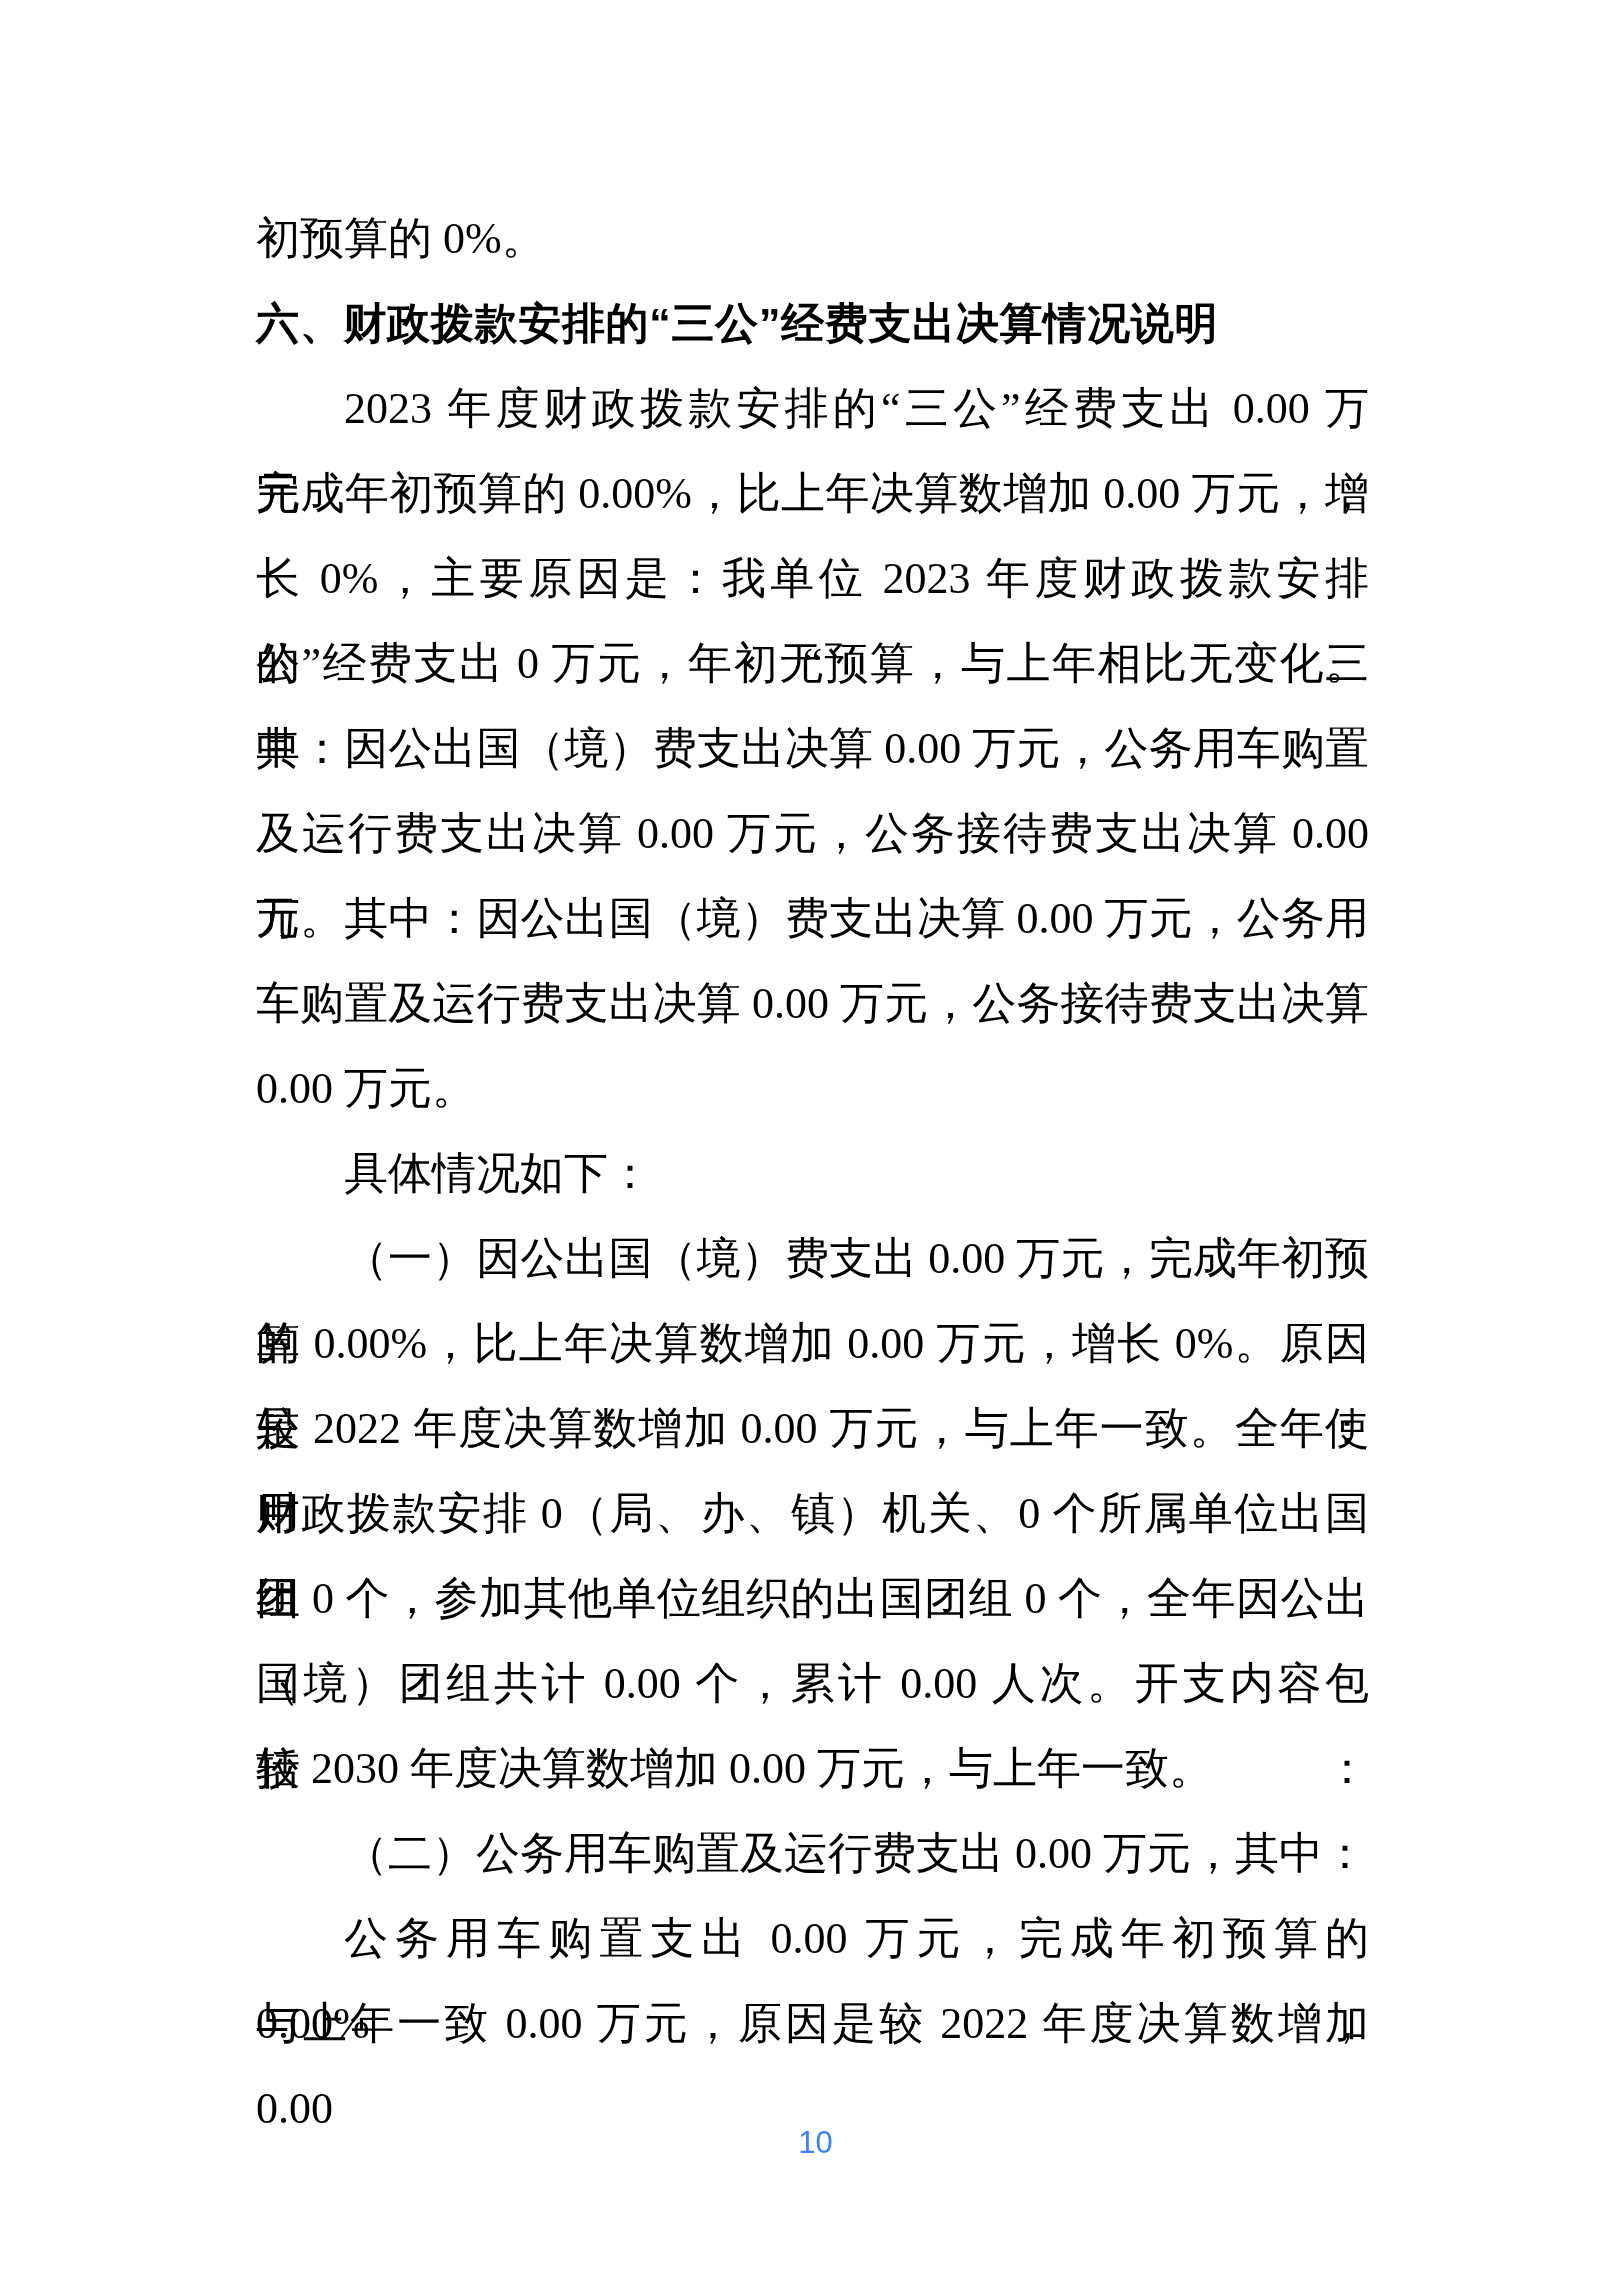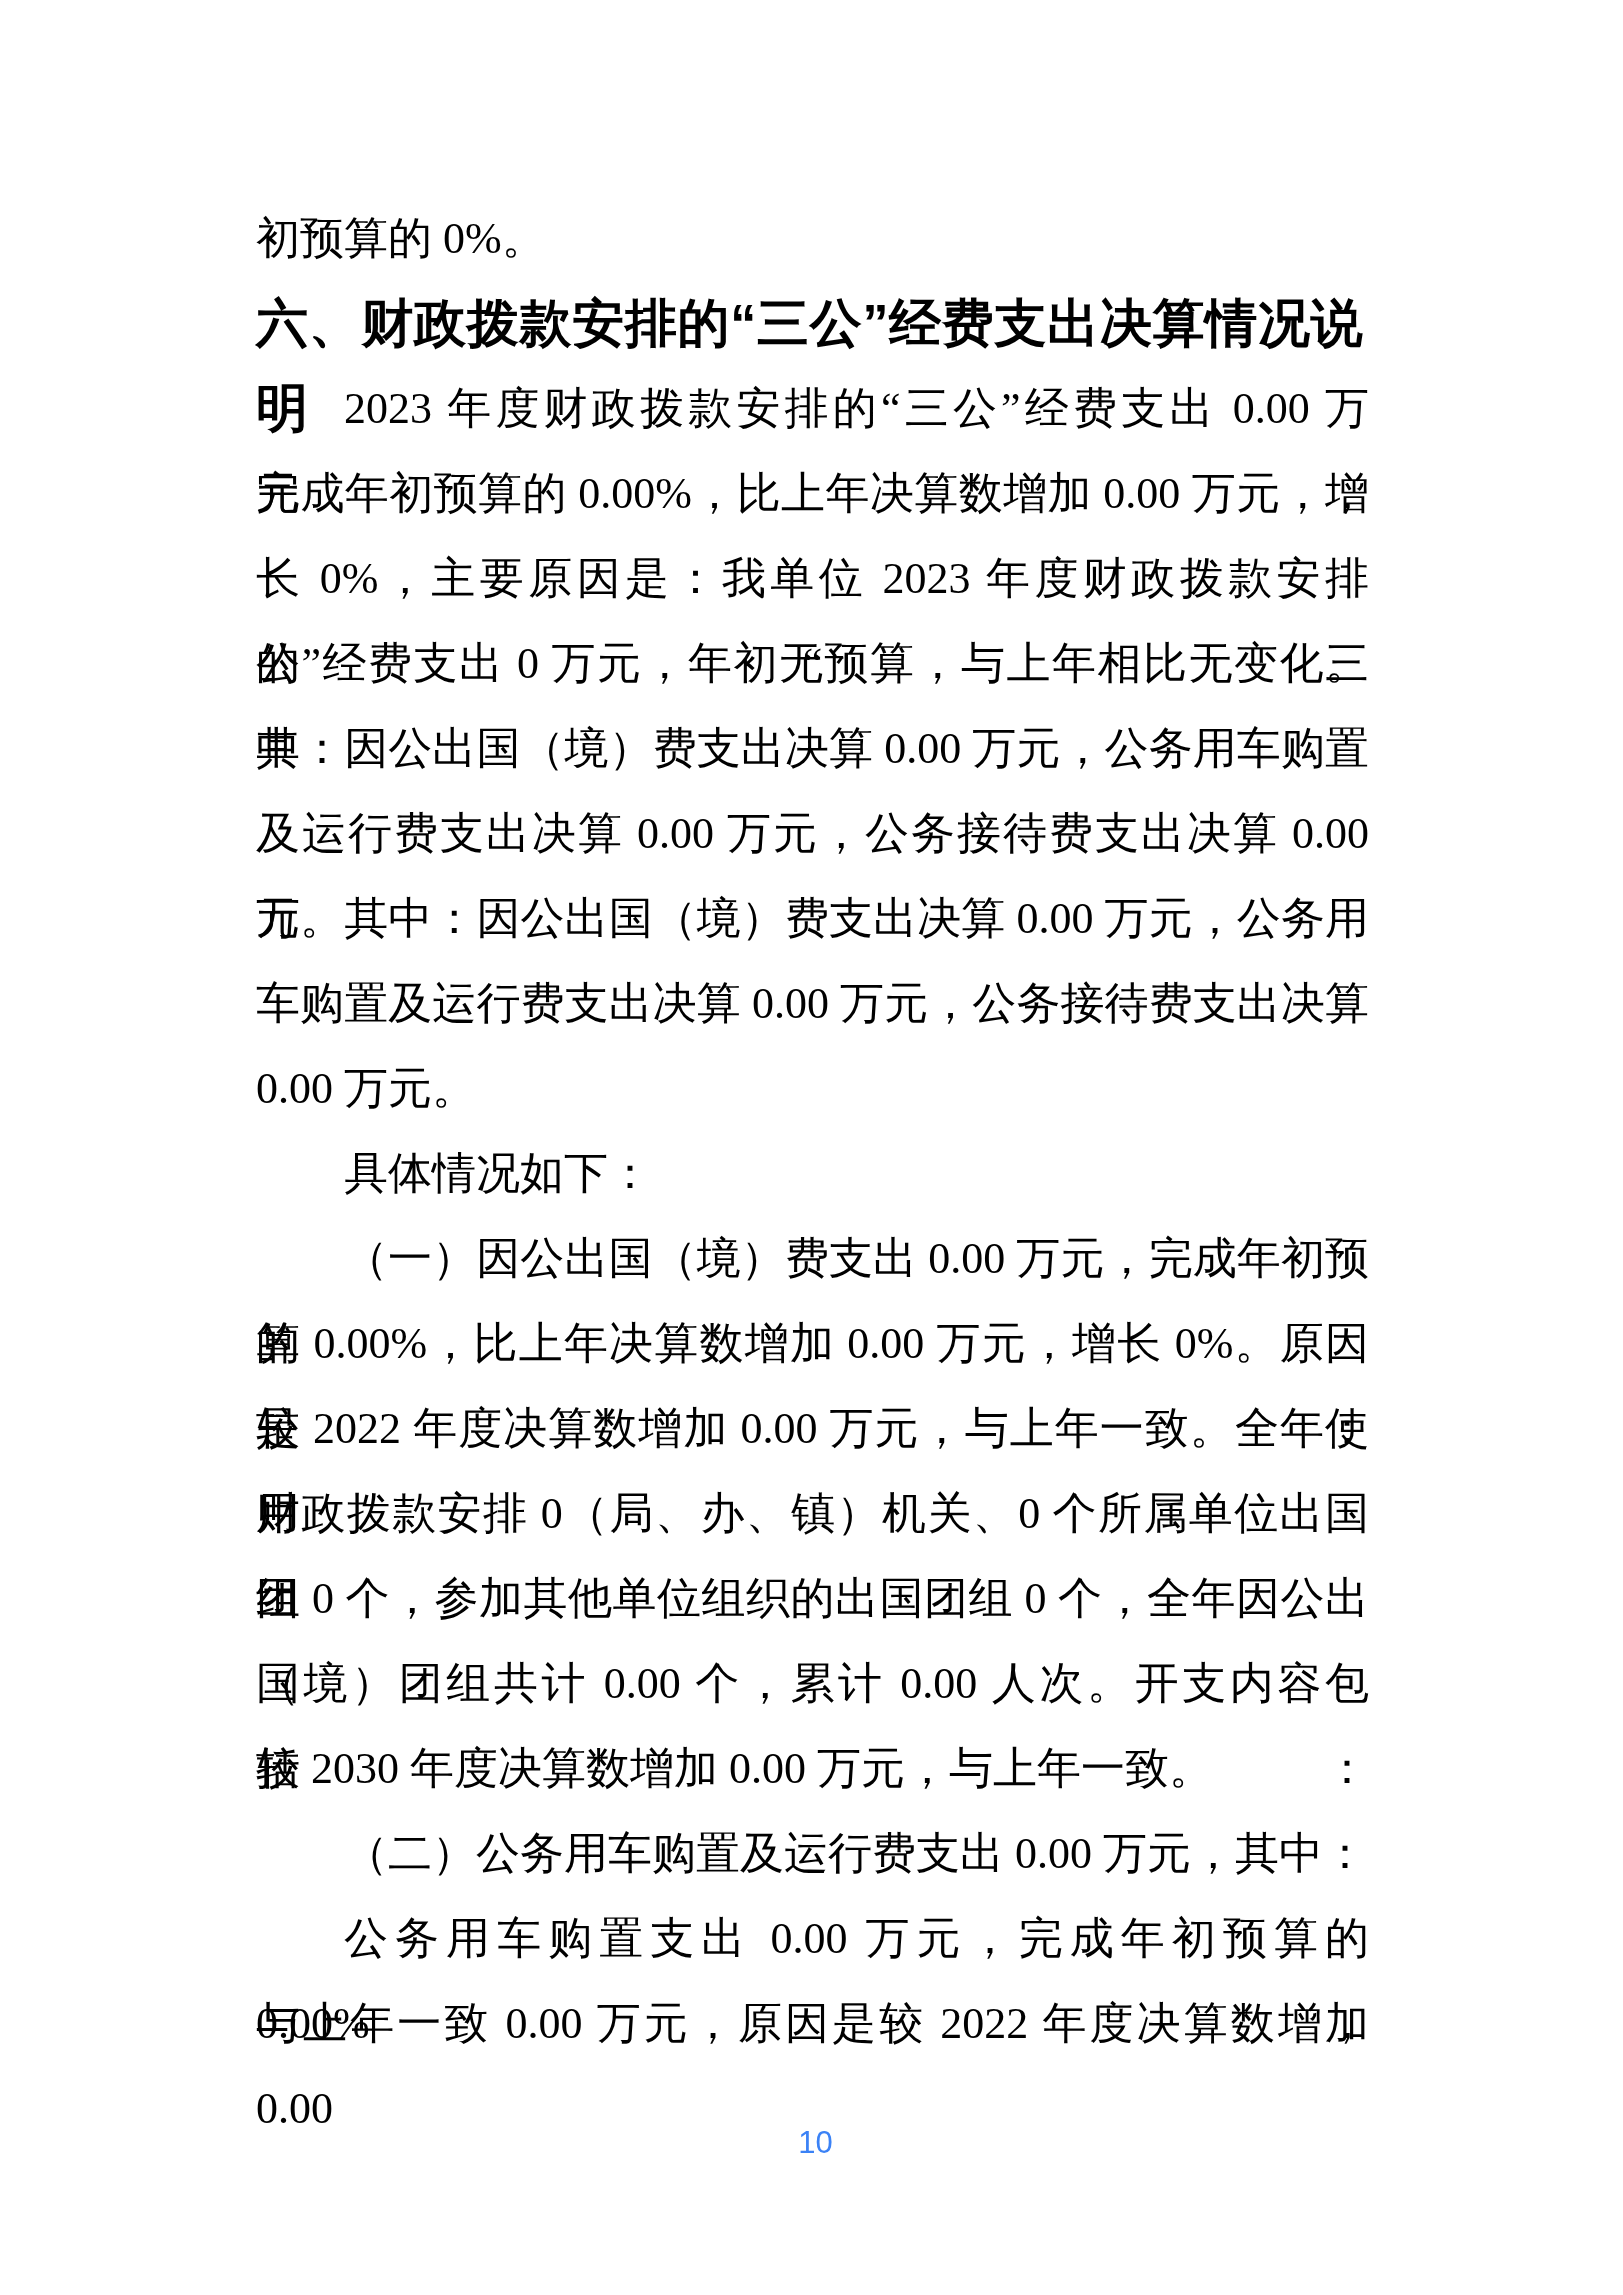--- a/index.html
+++ b/index.html
@@ -36,21 +36,21 @@
     text-align: justify;
     text-align-last: justify;
     text-justify: inter-character;
   }
   .line.indent {
     text-indent: 88px;
   }
   .line.heading {
     font-family: "Liberation Sans", "DejaVu Sans", sans-serif;
     font-weight: 700;
-    font-size: 52px;
+    font-size: 43px;
     letter-spacing: 0.7px;
   }
   .pagenum {
     position: absolute;
     top: 2125px;
     left: 4px;
     width: 100%;
     text-align: center;
     font-size: 31px;
     line-height: 36px;

